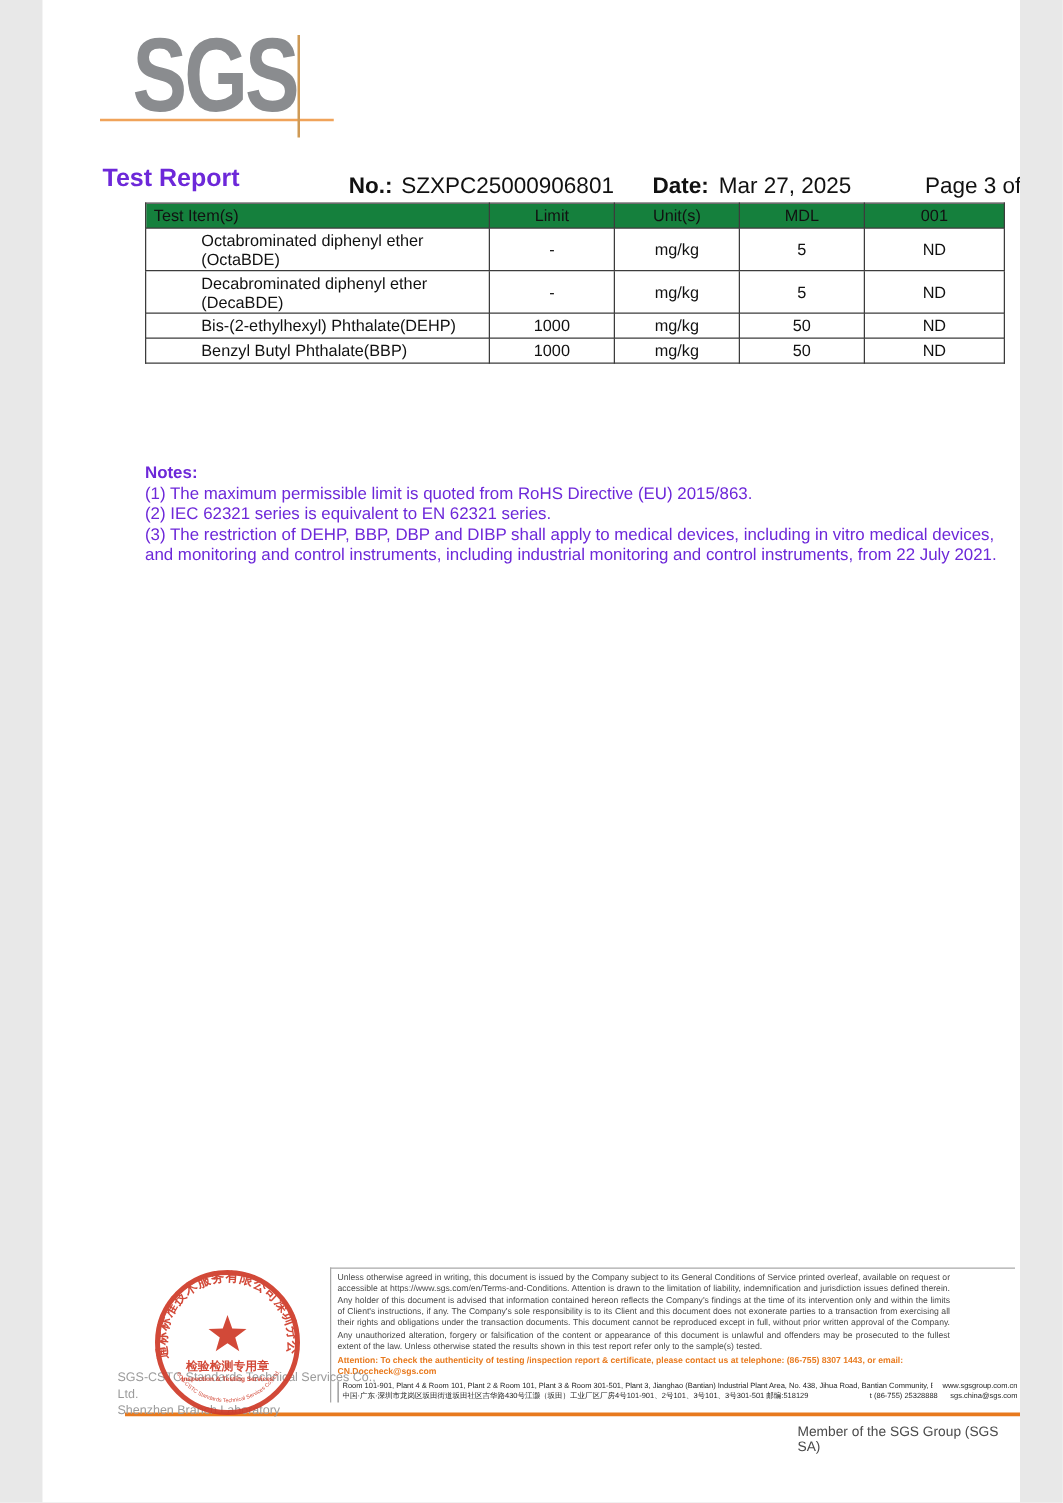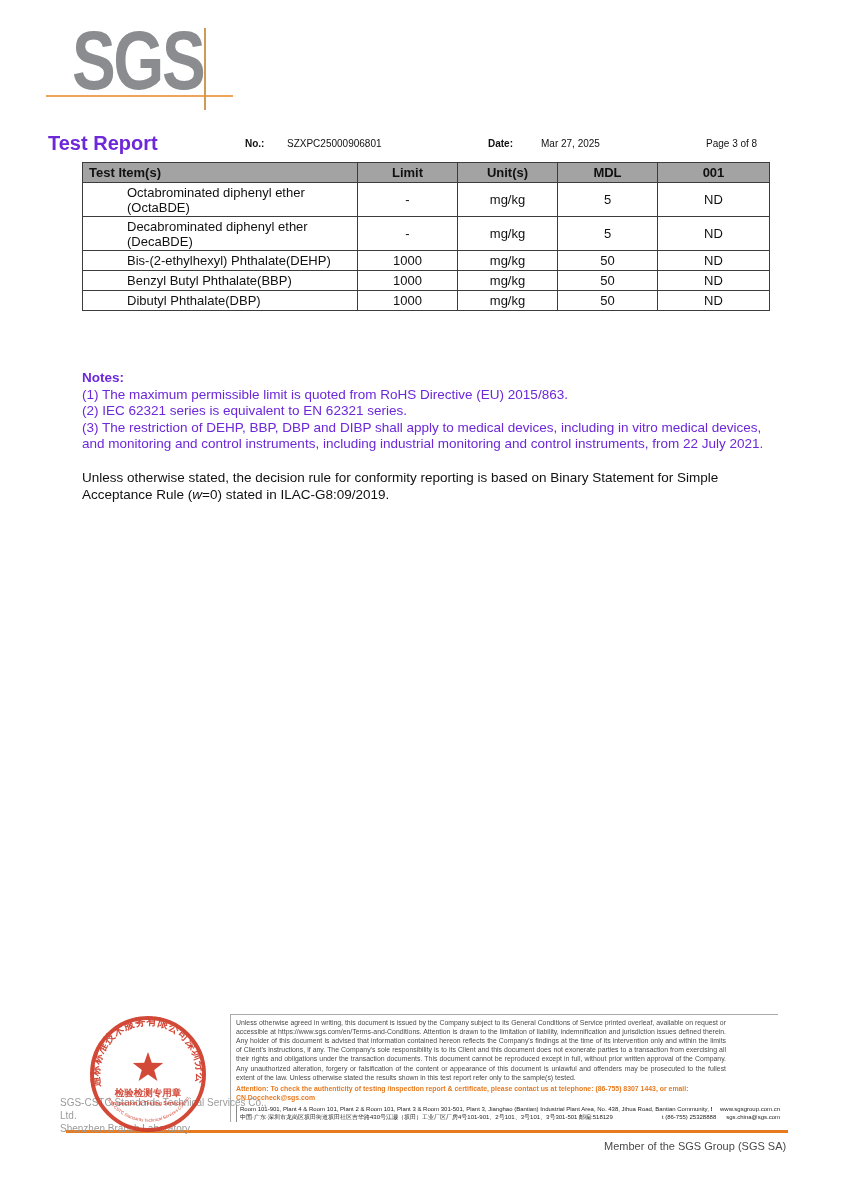--- a/index.html
+++ b/index.html
@@ -1,32 +1,32 @@
 <!DOCTYPE html>
 <html><head>
 <meta charset="utf-8">
 <style>
   html,body { margin:0; padding:0; background:#e8e8e8; }
   .page {
-    position:relative; width:850px; height:1202px; margin:0 auto;
+    position:relative; width:782px; height:1202px; margin:0 auto;
     background:#ffffff; font-family:"Liberation Sans", sans-serif; overflow:hidden;
   }
 
   
   .sgs-logo {
     position:absolute; left:72px; top:18px; font-size:84px; line-height:84px;
     font-weight:bold; color:#8a8c8f; letter-spacing:-3px;
     transform:scaleX(0.78); transform-origin:left top;
   }
   .logo-hline { position:absolute; left:46px; top:95px; width:187px; height:2px; background:#f0a35a; }
   .logo-vline { position:absolute; left:204px; top:28px; width:2px; height:82px; background:#cf9a55; }
 
   
   .report-title { position:absolute; left:48px; top:132px; font-size:20px; font-weight:bold; color:#6d28d9; }
-  .hdr-item { position:absolute; top:138px; font-size:10px; color:#111; white-space:nowrap; }
+  .hdr-item { position:absolute; top:138px; font-size:18px; color:#111; white-space:nowrap; }
   .hdr-label { font-weight:bold; }
   .hdr-no-label    { left:245px; }
   .hdr-no-value    { left:287px; }
   .hdr-date-label  { left:488px; }
   .hdr-date-value  { left:541px; }
   .hdr-page        { left:706px; }
 
   
   table.results {
     position:absolute; left:82px; top:162px; width:687px;
@@ -34,21 +34,21 @@
     font-size:13px; color:#111;
   }
   table.results col.c-item { width:275px; }
   table.results col.c-sm   { width:100px; }
   table.results col.c-last { width:112px; }
   table.results th, table.results td {
     border:1px solid #3c3c3c; padding:0 4px; vertical-align:middle;
     text-align:center; overflow:hidden;
   }
   table.results th {
-    background:#a3a3a3; font-weight:bold; height:19px; text-align:center;
+    background:#15803d; font-weight:normal; height:19px; text-align:center;
   }
   table.results th.h-item, table.results td.d-item { text-align:left; padding-left:6px; }
   table.results td.d-item { white-space:pre-line; line-height:15px;padding-left:44px; }
   tr.row-tall  td { height:33px; }
   tr.row-short td { height:19px; }
 
   
   .notes { position:absolute; left:82px; top:370px; width:690px; font-size:13.5px; line-height:16.5px; color:#6d28d9; }
   .notes-title { font-weight:bold; }
   .notes p { margin:0; }
@@ -133,37 +133,29 @@
         <td>50</td>
         <td>ND</td>
       </tr>
       <tr class="row-short">
         <td class="d-item">Benzyl Butyl Phthalate(BBP)</td>
         <td>1000</td>
         <td>mg/kg</td>
         <td>50</td>
         <td>ND</td>
       </tr>
-      <tr class="row-short">
-        <td class="d-item">Dibutyl Phthalate(DBP)</td>
-        <td>1000</td>
-        <td>mg/kg</td>
-        <td>50</td>
-        <td>ND</td>
-      </tr>
     </tbody>
   </table>
 
   <div class="notes">
     <p class="notes-title">Notes:</p>
     <p>(1) The maximum permissible limit is quoted from RoHS Directive (EU) 2015/863.</p>
     <p>(2) IEC 62321 series is equivalent to EN 62321 series.</p>
     <p>(3) The restriction of DEHP, BBP, DBP and DIBP shall apply to medical devices, including in vitro medical devices, and monitoring and control instruments, including industrial monitoring and control instruments, from 22 July 2021.</p>
   </div>
-  <div class="decision"><span>Unless otherwise stated, the decision rule for conformity reporting is based on Binary Statement for Simple Acceptance Rule (</span><span class="w-ital">w</span><span>=0) stated in ILAC-G8:09/2019.</span></div>
 
   <div class="company-lines">
     <div>SGS-CSTC Standards Technical Services Co., Ltd.</div>
     <div>Shenzhen Branch Laboratory</div>
   </div>
 
   <svg class="stamp" viewBox="0 0 124 124">
     <defs>
       <path id="arcT" d="M 14.7,74.7 A 49,49 0 1 1 109.3,74.7" fill="none"></path>
       <path id="arcB" d="M 20,85 A 48,48 0 0 0 104,85" fill="none"></path>

